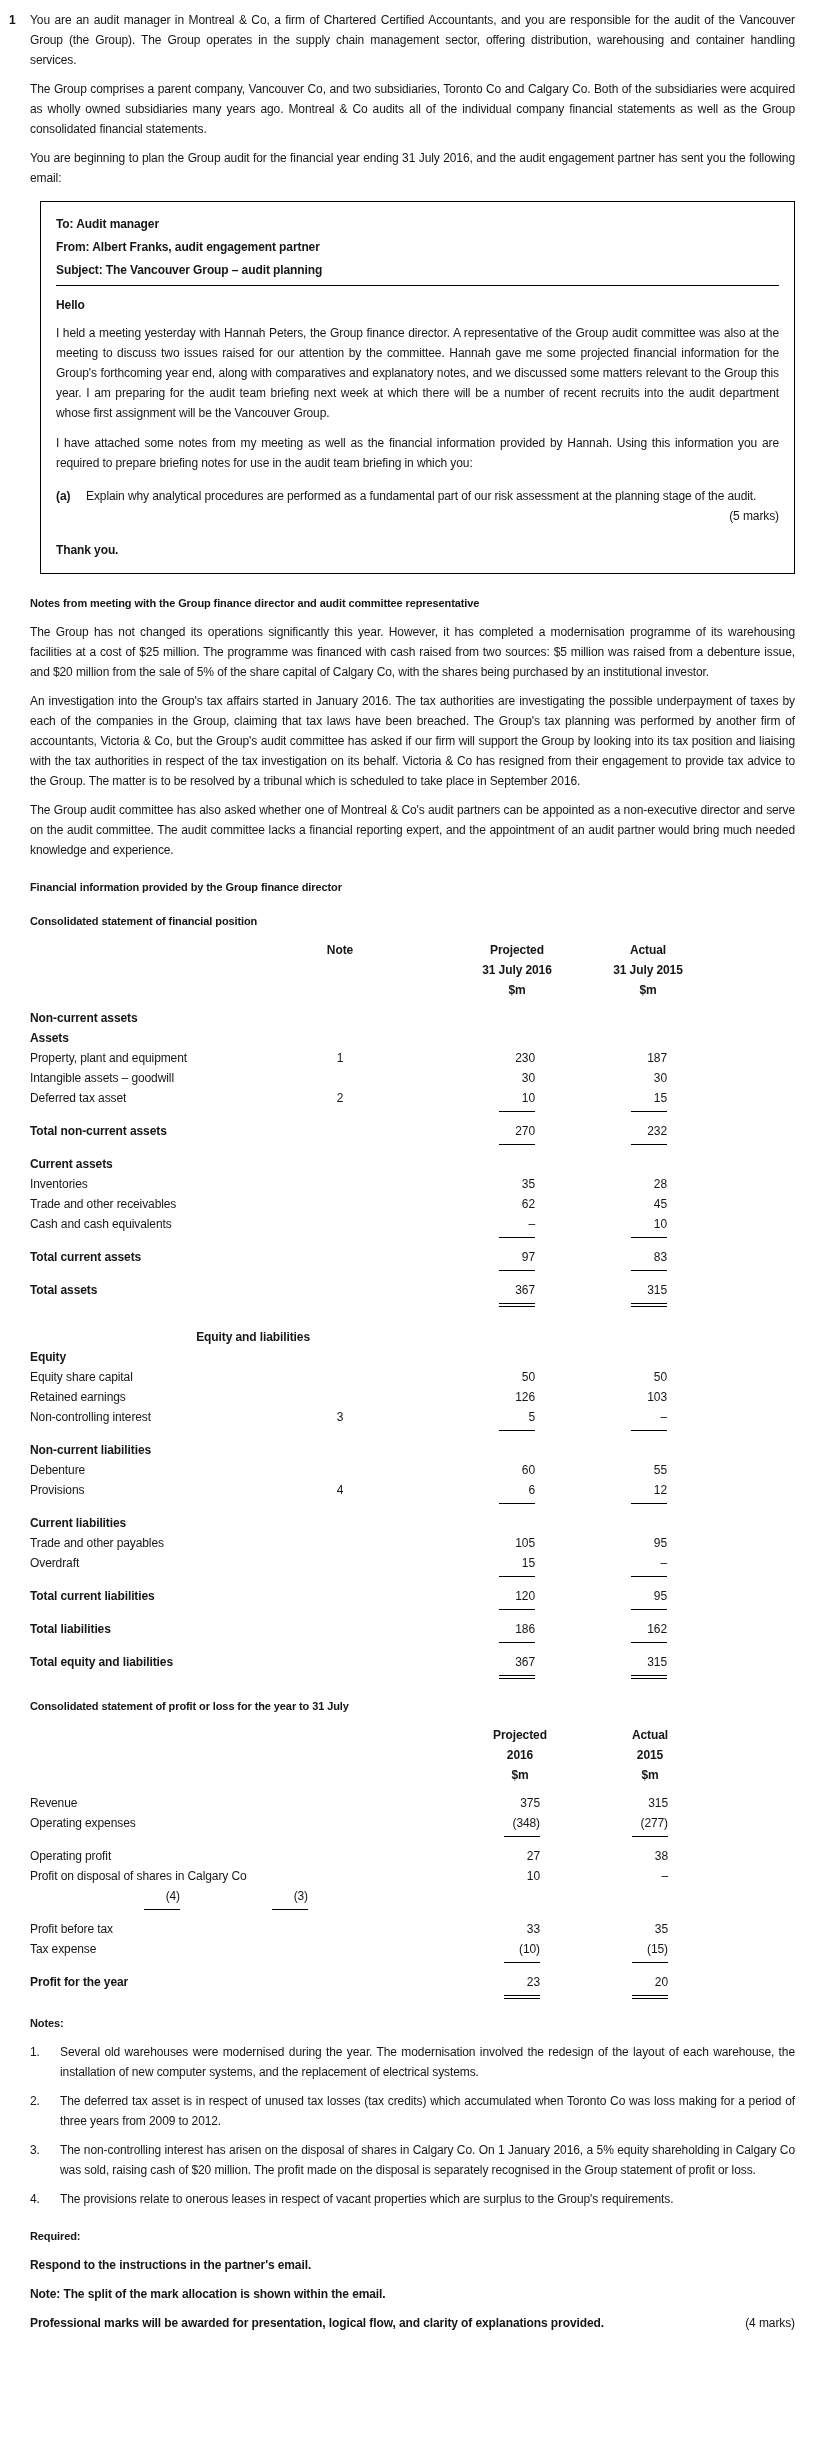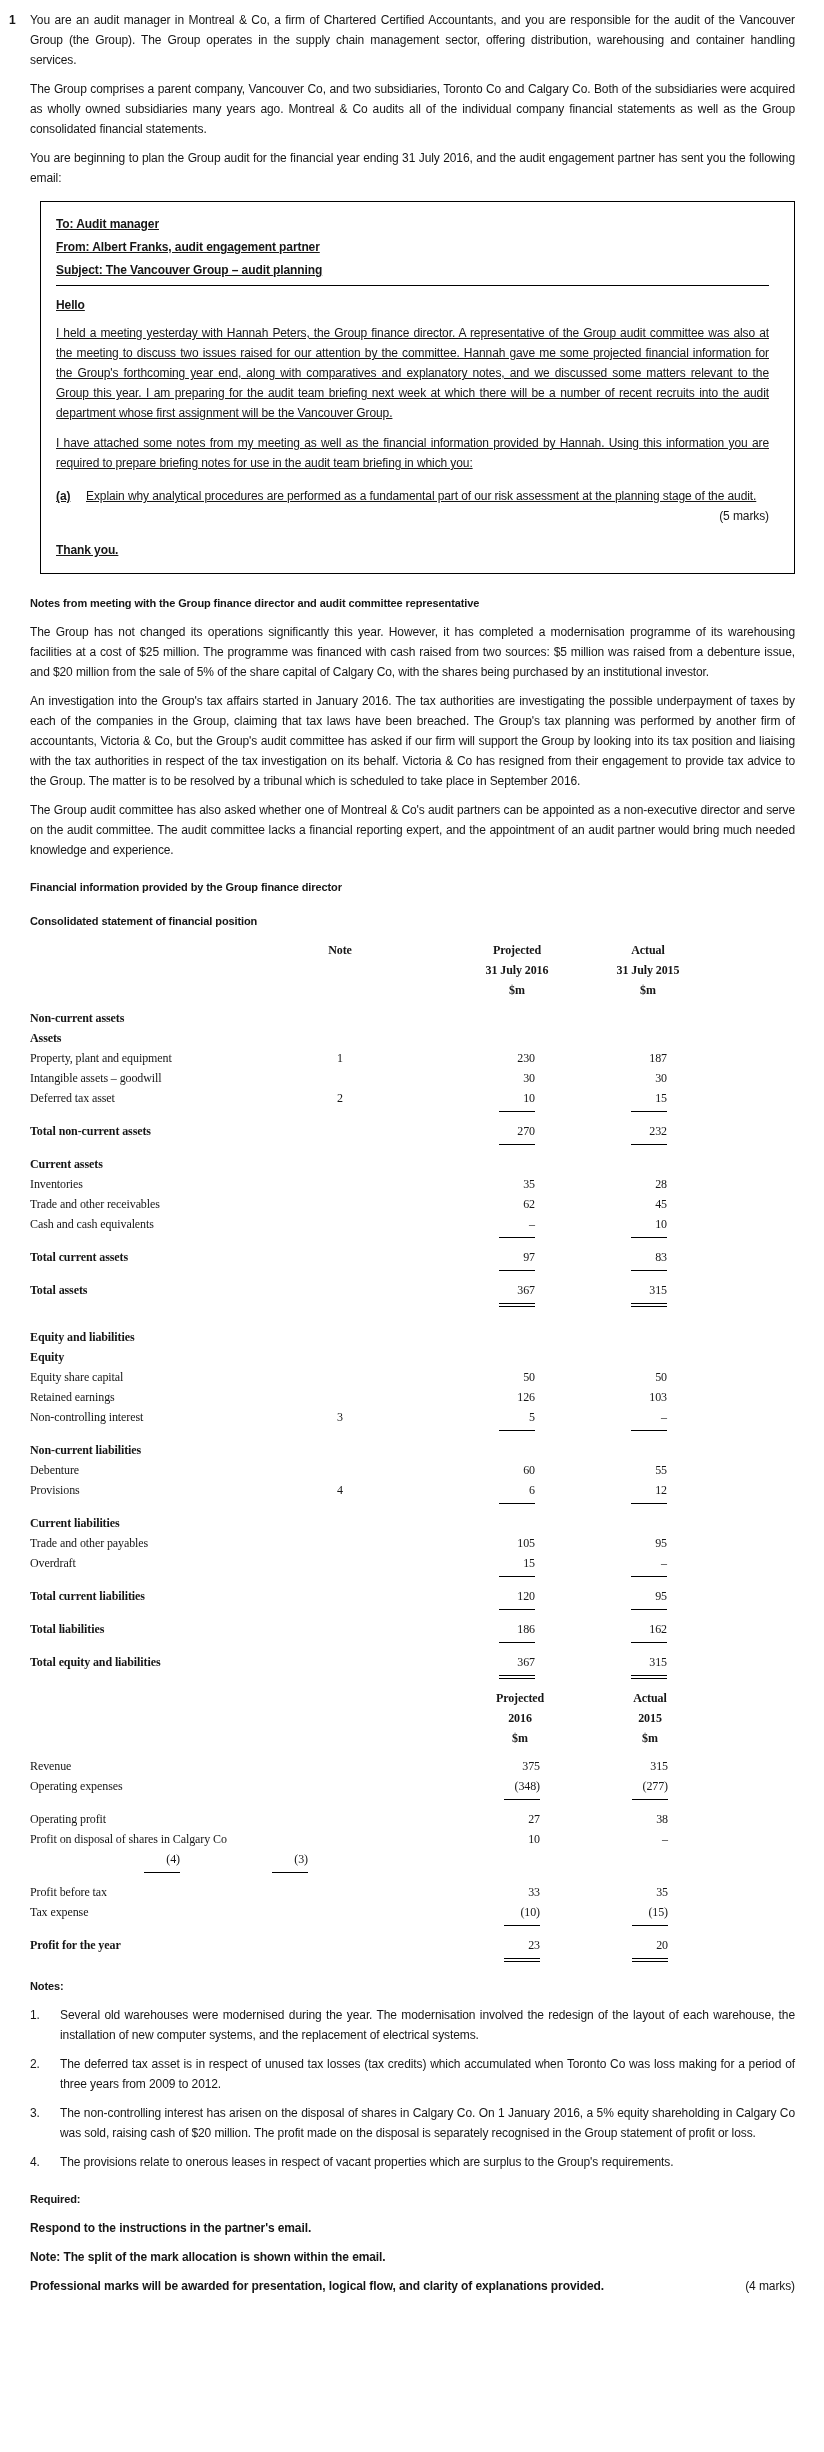--- a/index.html
+++ b/index.html
@@ -18,35 +18,34 @@
   .para{margin:0 0 9px 0;text-align:justify;}
   .q-wrap{position:relative;}
   .q-num{position:absolute;left:-21px;top:0;font-weight:bold;}
   h3{font-size:11px;line-height:20px;margin:14px 0 9px 0;font-weight:bold;}
   h3.mt-big{margin-top:17px;}
 
   
   .email-box{
     border:1.5px solid #000;
     margin:13px 0 19px 10px;
-    padding:12px 25px 13px 15px;
-    text-decoration:underline;
+    padding:12px 15px 13px 15px;
   }
   .email-hline{margin:0 0 3px 0;font-weight:bold;}
   .email-rule{border-top:1.5px solid #000;margin:5px 0 9px 0;}
   .greeting{font-weight:bold;margin:0 0 8px 0;}
   .email-box .para{margin-bottom:10px;}
   .req-row{display:flex;margin:13px 0 14px 0;}
   .req-label{width:30px;flex-shrink:0;font-weight:bold;}
   .req-text{flex:1;text-align:justify;}
   .marks{float:right;}
   .closing{font-weight:bold;margin:0;}
 
   
-  .fin-table{margin:9px 0 4px 0;font-family:Liberation Serif, serif;}
+  .fin-table{margin:9px 0 4px 0;}
   .hrow{display:flex;}
   .hcell{font-weight:bold;text-align:center;}
   .sofp .h-note{margin-left:280px;width:60px;}
   .sofp .h-spacer{width:340px;flex-shrink:0;}
   .sofp .h-c1{margin-left:82px;width:130px;}
   .sofp .h-c2{margin-left:1px;width:130px;}
   .pl .h-spacer{width:360px;flex-shrink:0;}
   .pl .h-c1{margin-left:65px;width:130px;}
   .pl .h-c2{margin-left:0;width:130px;}
   .rows{margin-top:8px;}
@@ -58,21 +57,21 @@
   .sofp-t .c2{width:132px;}
   .pl-t .fl{width:360px;}
   .pl-t .c1{width:150px;}
   .pl-t .c2{width:128px;}
   .fc{display:flex;flex-direction:column;align-items:flex-end;}
   .fc .num{text-align:right;}
   .rule{width:36px;border-top:1px solid #000;margin-top:3px;margin-bottom:2px;}
   .rule.double{border-bottom:1px solid #000;height:2px;margin-bottom:0;}
   .style-section .fl,.style-total .fl{font-weight:bold;}
   .frow.gap{margin-top:7px;}
-  .frow.gap-big{margin-top:20px;}
+  .frow.gap-big{margin-top:20px;text-align:right;}
 
   
   .note-item{display:flex;margin:0 0 9px 0;}
   .note-num{width:30px;flex-shrink:0;}
   .note-text{flex:1;text-align:justify;}
 
   
   .req-line{font-weight:bold;margin:0 0 9px 0;}
   .marks-normal{font-weight:normal;float:right;}
 </style>
@@ -406,20 +405,21 @@
             <div class="rule double"></div>
           </div>
     <div class="fc c2">
             <div class="num">315</div>
             <div class="rule double"></div>
           </div>
   </div>
       </div>
   </div>
 
+  <h3 class="mt-big">Consolidated statement of profit or loss for the year to 31 July</h3>
 
   <div class="fin-table pl pl-t">
     <div class="hrow">
       <div class="h-spacer"></div>
       <div class="hcell h-c1">Projected</div>
       <div class="hcell h-c2">Actual</div>
     </div>
     <div class="hrow">
       <div class="h-spacer"></div>
       <div class="hcell h-c1">2016</div>

